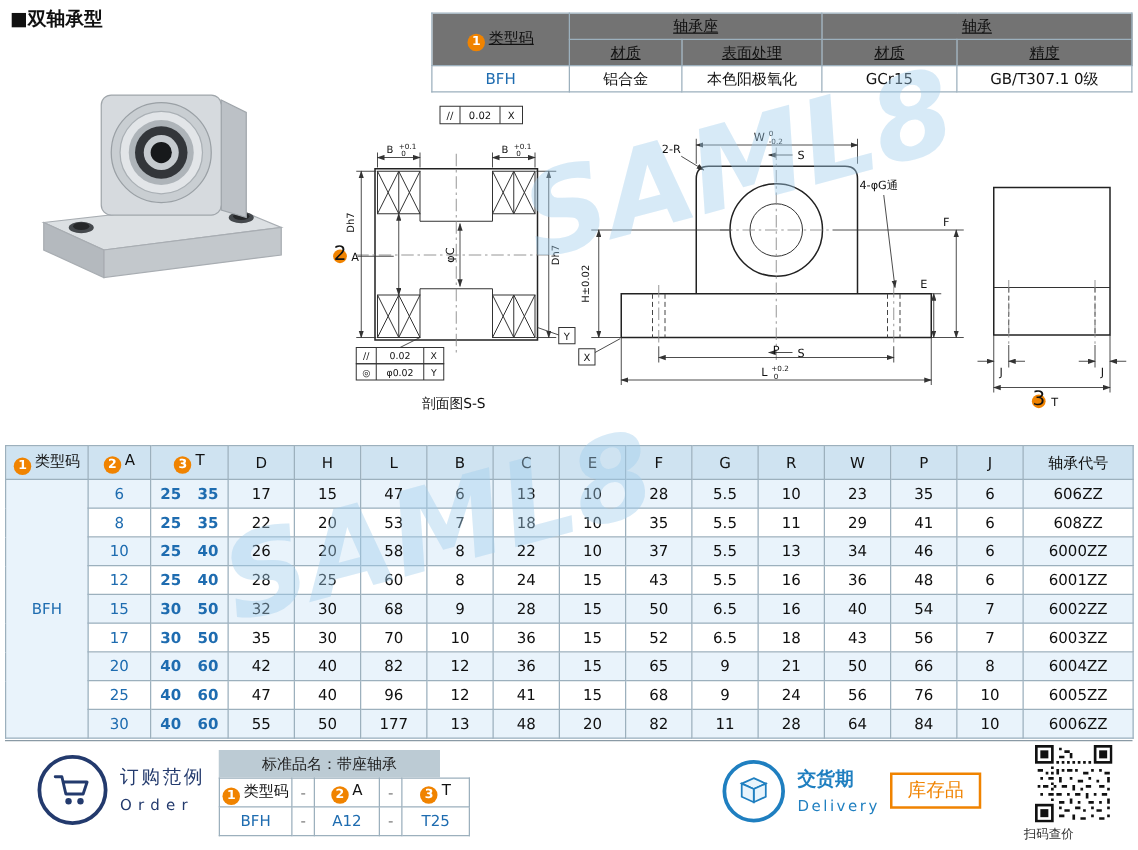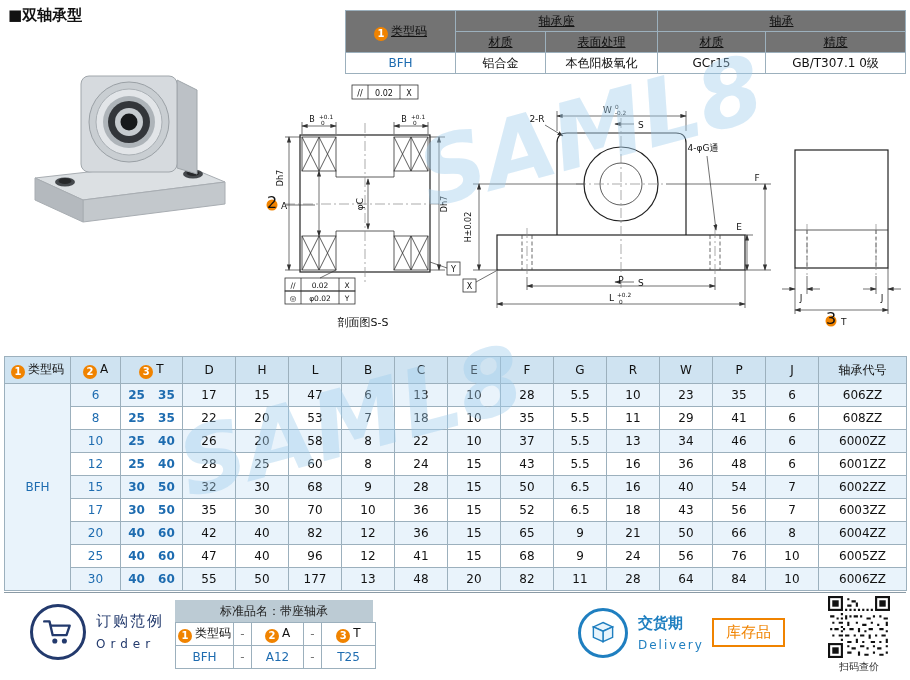--- a/index.html
+++ b/index.html
@@ -40,34 +40,34 @@
   .hd{fill:none;stroke:#444;stroke-width:.8;stroke-dasharray:4 2.5;}
   svg text{font-family:"DejaVu Sans","Liberation Sans",sans-serif;fill:#111;}
   .t9{font-size:9px;}.t8{font-size:8px;}.t7{font-size:7.5px;}.t55{font-size:5.8px;}.t11{font-size:11px;}
   
   .footer-line{position:absolute;left:4px;right:4px;top:592px;border-top:1px solid #8a9aa5;}
   .order-icon{position:absolute;left:30px;top:604px;width:56px;height:56px;border:3px solid #233a6d;
               border-radius:50%;box-sizing:border-box;display:flex;align-items:center;justify-content:center;}
   .order-text{position:absolute;left:96px;top:612px;color:#233a6d;}
   .order-text .cn{font-size:15px;font-weight:normal;letter-spacing:2px;}
   .order-text .en{font-size:12px;letter-spacing:5px;margin-top:6px;}
-  .std-bar{position:absolute;left:175px;top:600px;width:198px;height:22px;line-height:22px;
+  .std-bar{position:absolute;left:175px;top:600px;width:177px;height:22px;line-height:22px;
            background:#bccbd4;font-size:12px;text-align:center;color:#222;}
   .sample-table{position:absolute;left:175px;top:622px;width:200px;font-size:12px;table-layout:fixed;background:#fff;}
   .sample-table td{height:20px;}
   .dash{color:#777;}
   .delivery-icon{position:absolute;left:578px;top:608px;width:50px;height:50px;border:3px solid #1f7fc0;
                  border-radius:50%;box-sizing:border-box;display:flex;align-items:center;justify-content:center;}
   .delivery-text{position:absolute;left:638px;top:614px;color:#1f7fc0;}
   .delivery-text .cn{font-size:15px;font-weight:bold;}
   .delivery-text .en{font-size:12px;letter-spacing:2px;margin-top:5px;}
   .stock-badge{position:absolute;left:712px;top:618px;border:2px solid #f08300;color:#f08300;
                font-size:15px;padding:3px 12px;background:#fff;}
   .qr{position:absolute;left:828px;top:596px;}
-  .qr-caption{position:absolute;left:820px;top:660px;width:78px;text-align:center;font-size:10px;color:#333;}
+  .qr-caption{position:absolute;left:800px;top:660px;width:78px;text-align:center;font-size:10px;color:#333;}
 </style>
 </head>
 <body>
 
 <div class="page">
 
   <div class="page-title">■双轴承型</div>
 
   <svg class="photo" width="210" height="200" viewBox="0 0 210 200">
     <polygon points="10,128 152,112 200,132 58,150" fill="#dcе0e3" stroke="#a8adb2" stroke-width="1" style="fill:#dce0e3"></polygon>

